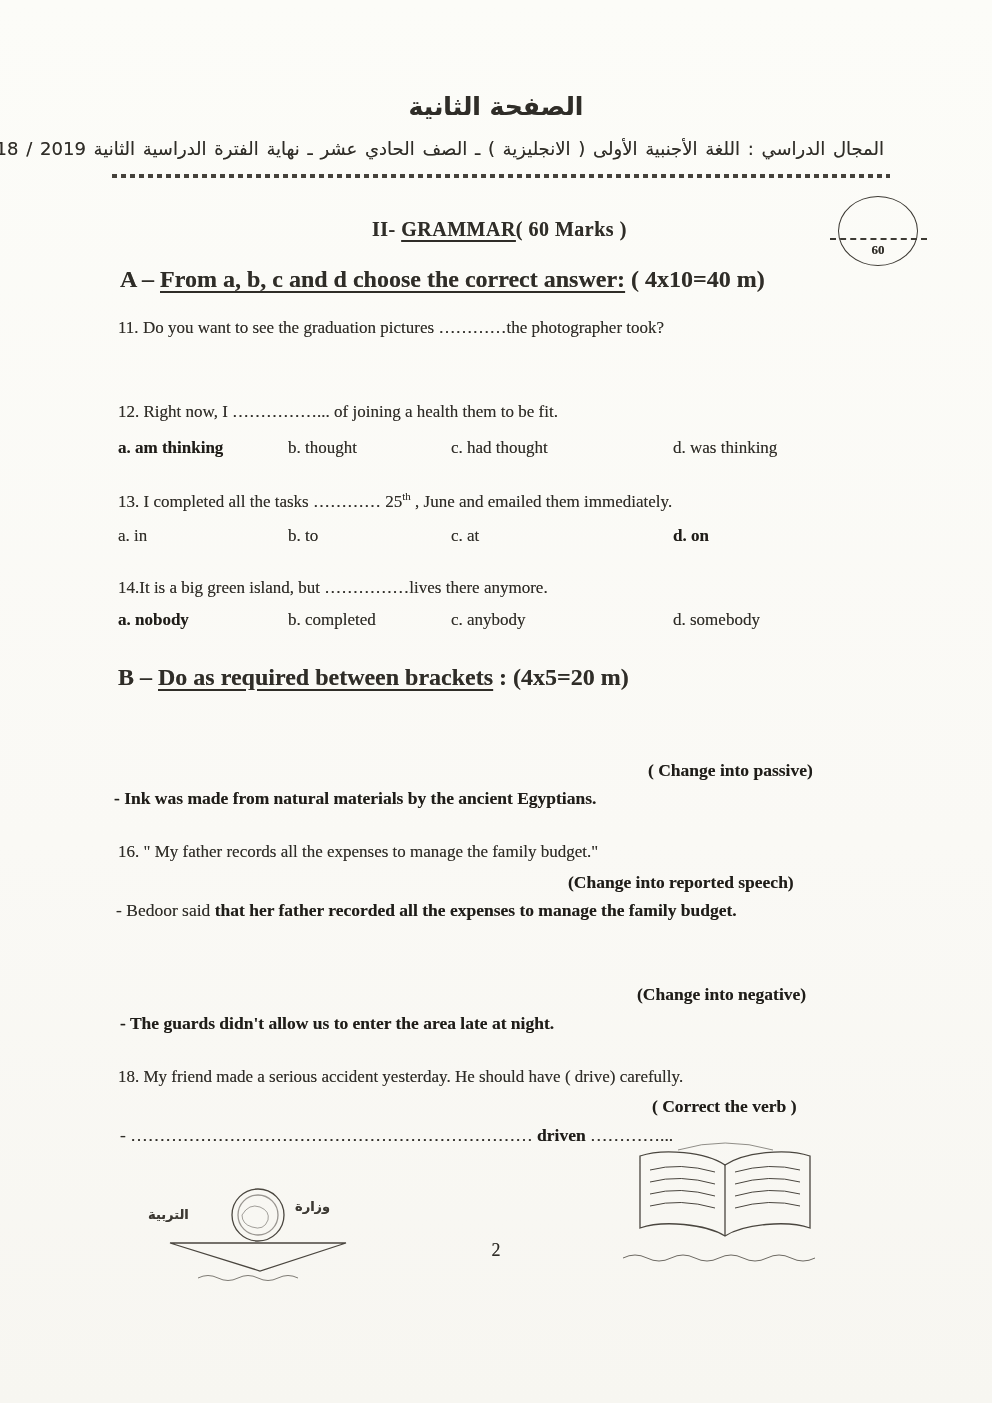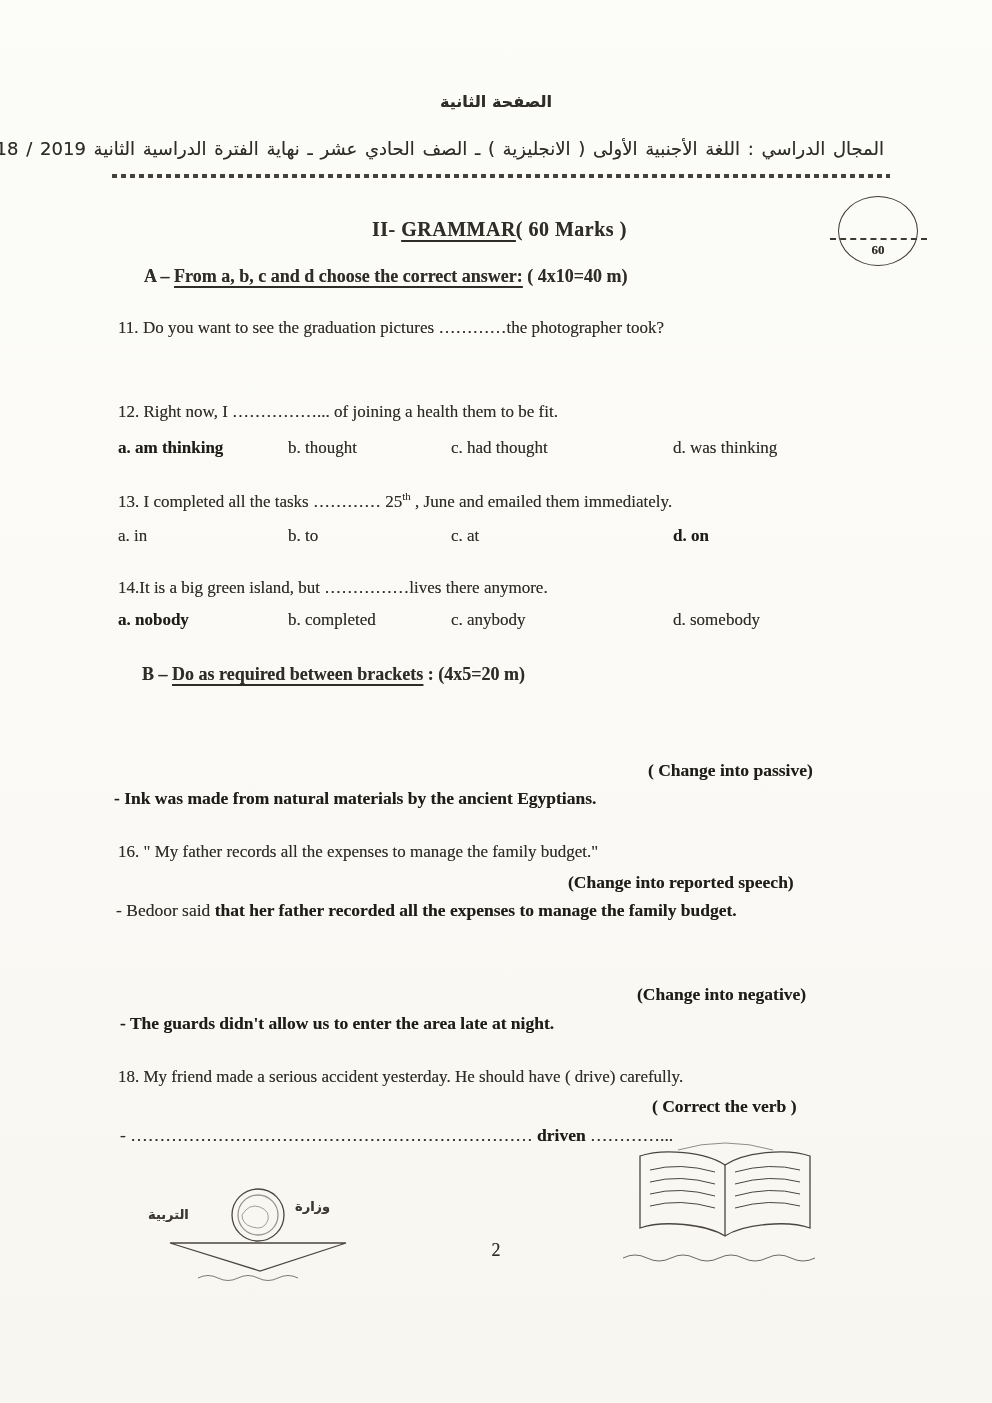--- a/index.html
+++ b/index.html
@@ -6,29 +6,29 @@
   html,body { background:#e9e8e4; }
   .page {
     position:relative; width:992px; height:1403px; margin:0 auto;
     background:linear-gradient(180deg,#fcfcf8 0%,#faf9f5 60%,#f7f6f1 100%);
     font-family:"Liberation Serif","DejaVu Serif",serif;
     color:#2f2d28; overflow:hidden;
     text-shadow:0 0 0.5px rgba(60,55,45,0.55);
   }
   .abs { position:absolute; white-space:nowrap; }
   .ar { font-family:"DejaVu Sans","Liberation Sans",sans-serif; direction:rtl; }
-  .title-ar { width:100%; text-align:center; font-weight:bold; font-size:16px; }
+  .title-ar { width:100%; text-align:center; font-weight:bold; font-size:25px; }
   .course-line { font-size:18px; text-align:justify; text-align-last:justify; word-spacing:2px; }
   .dashed-line { height:4px; background:repeating-linear-gradient(90deg,#45423c 0 5px,transparent 5px 9px); }
   .section-title { font-size:20px; font-weight:bold; letter-spacing:0.5px; }
   .u { text-decoration:underline; text-underline-offset:4px; text-decoration-thickness:1.5px; }
   .marks-circle { width:80px; height:70px; border:1.6px solid #3d3a34; border-radius:50%; }
   .circle-dash { position:absolute; top:41px; left:-9px; width:97px; border-top:2px dashed #3d3a34; }
   .circle-num { position:absolute; top:45px; left:0; width:100%; text-align:center; font-weight:bold; font-size:13px; }
-  .h { font-size:18px; font-weight:bold;margin-left:24px; }
+  .h { font-size:24px; font-weight:bold; }
   .q { font-size:17px; }
   .bold { font-weight:bold; color:#1f1d19; }
   .opt-row { left:118px; display:flex; font-size:17px; }
   .opt-row .opt:nth-child(1){ width:170px; }
   .opt-row .opt:nth-child(2){ width:163px; }
   .opt-row .opt:nth-child(3){ width:222px; }
   .instr { font-size:17.5px; font-weight:bold; color:#1f1d19; }
   .ans { font-size:17.5px; }
   sup { font-size:11px; }
   .page-num { font-size:18px; }

